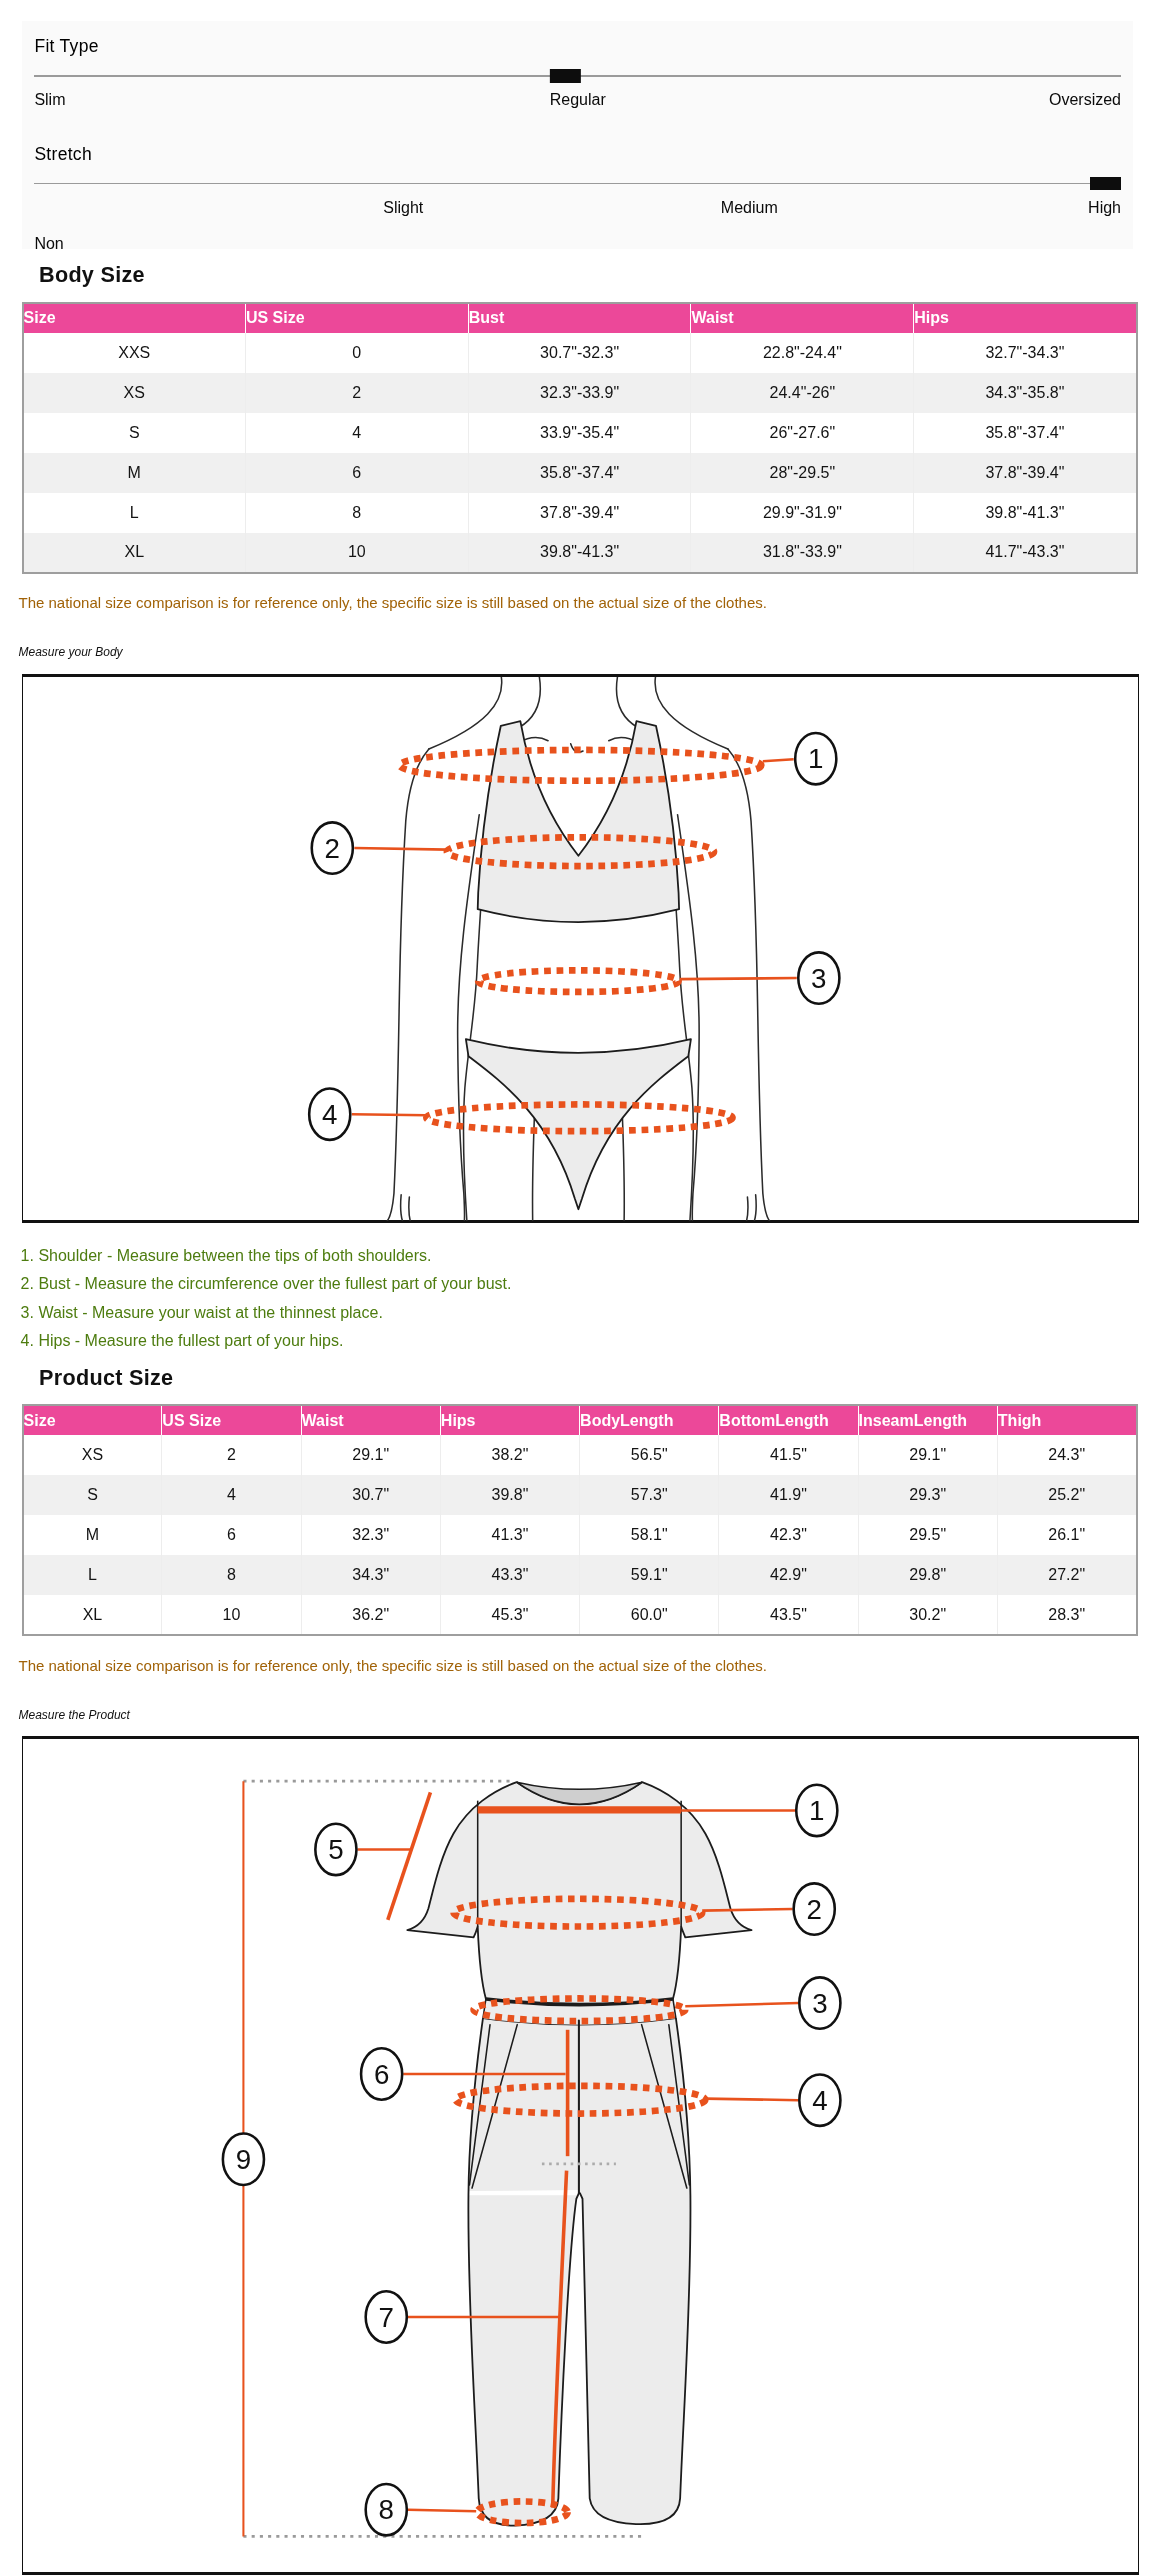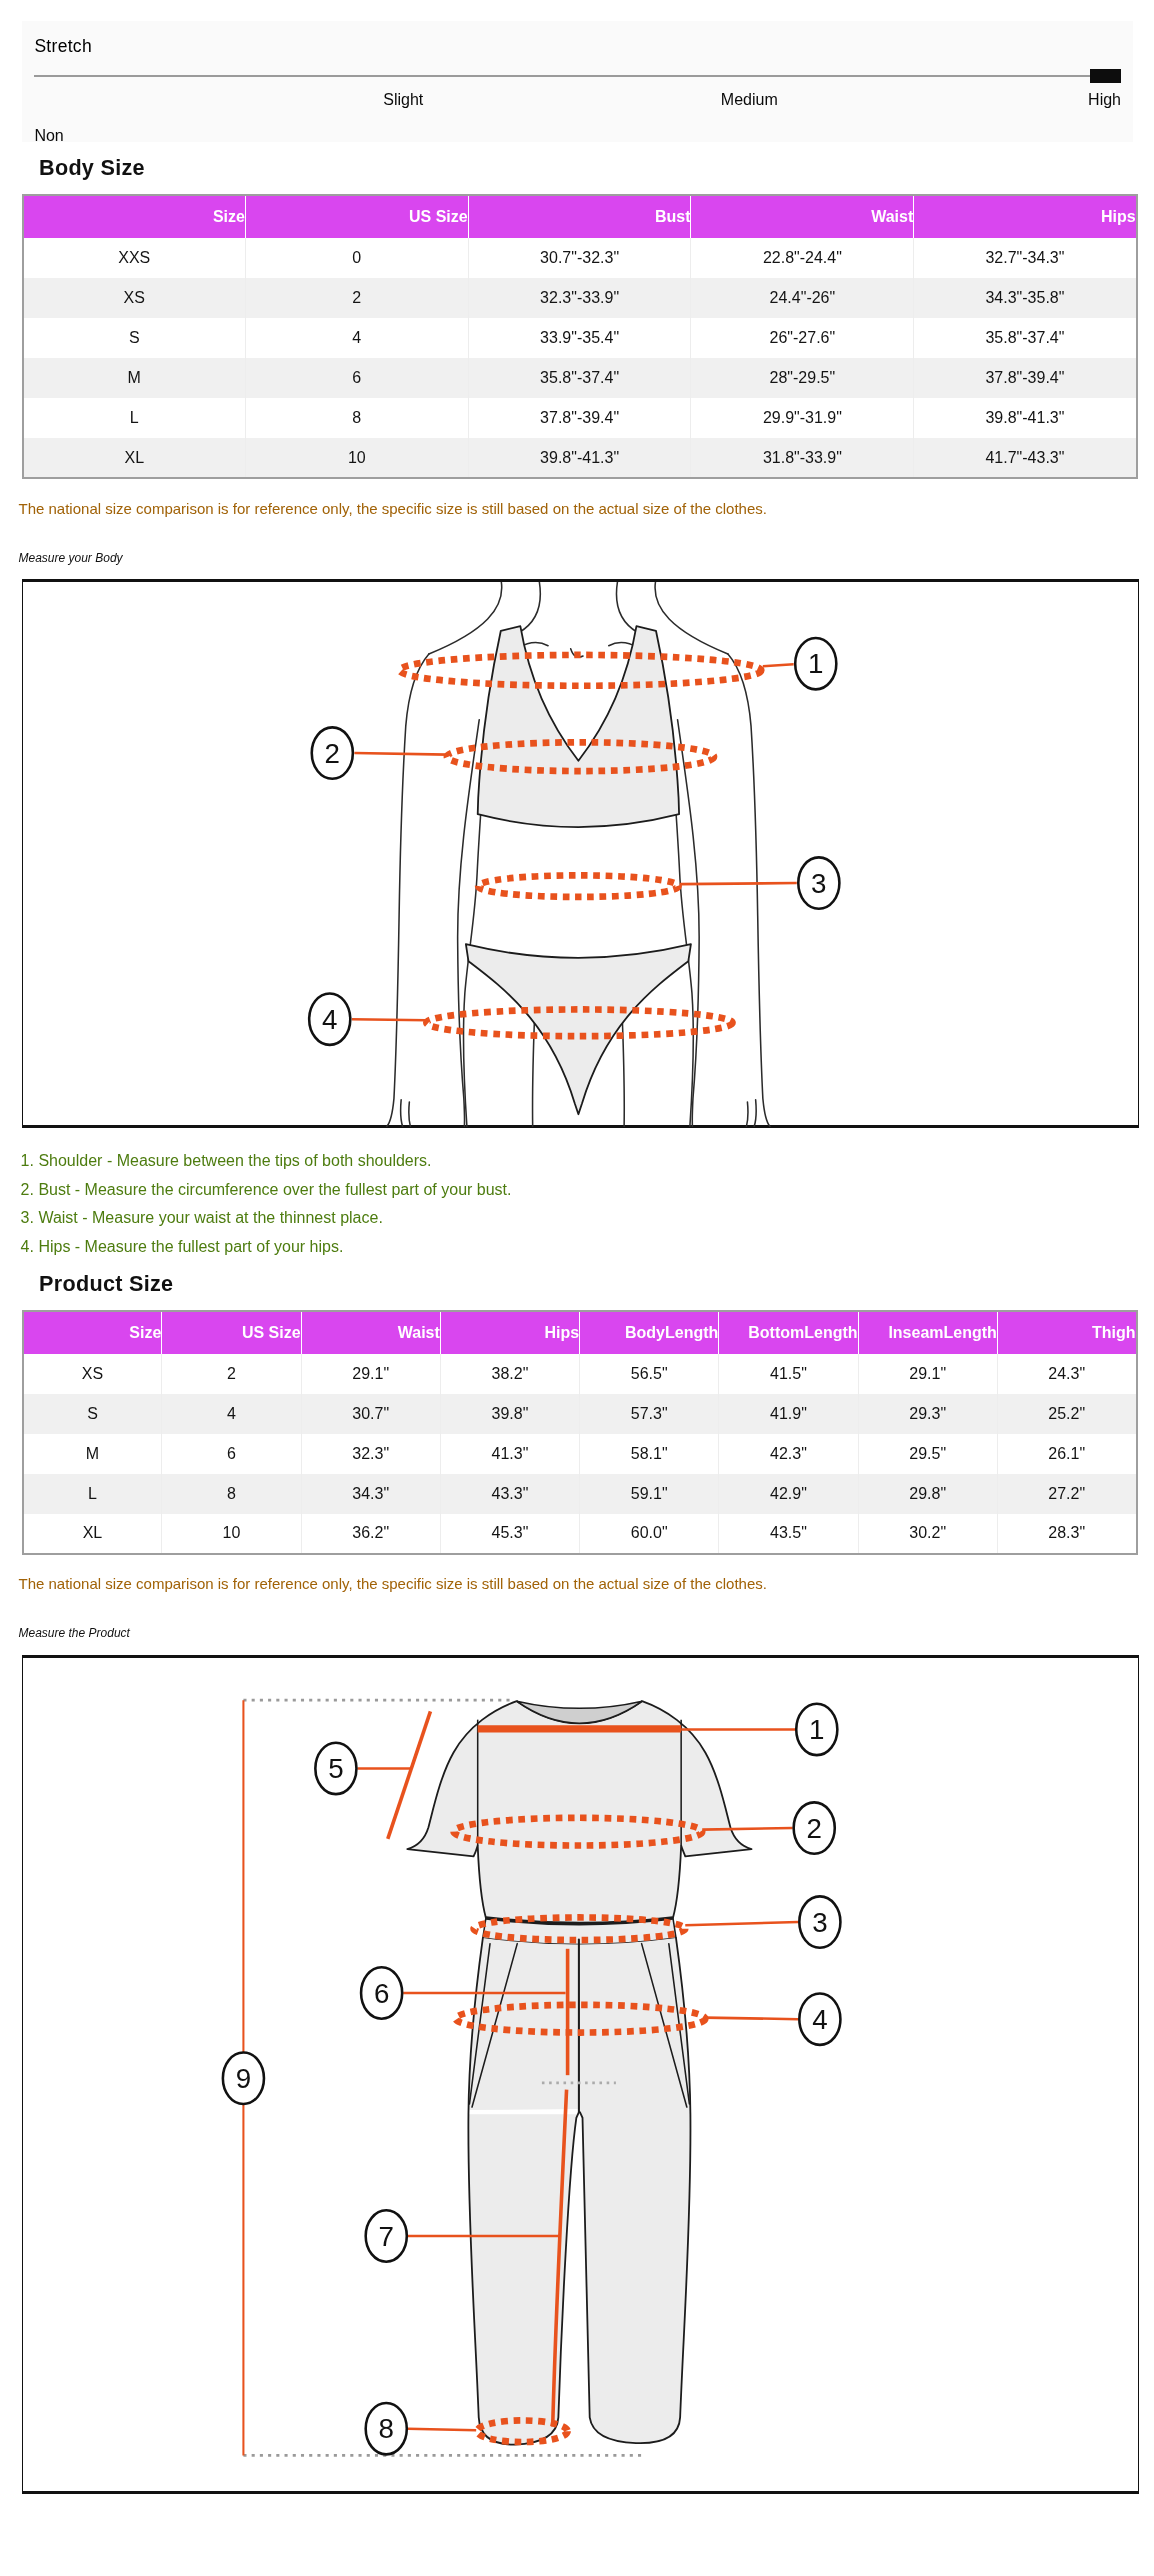--- a/index.html
+++ b/index.html
@@ -18,21 +18,21 @@
   .slider-options span { position:absolute; top:0; white-space:nowrap; }
 
   
   h2.section-heading { font-size:21.6px; font-weight:700; margin:13.4px 0 13.4px 39px; letter-spacing:0.3px; }
   .note { margin:20.6px 20.6px 0 18.5px; font-size:15px; color:#a16207; }
   h3.measure-heading { margin:34px 0 0 18.5px; font-size:12px; font-style:italic; font-weight:400; }
 
   
   table.size-table { width:1116px; margin-left:21.6px; border-collapse:collapse; table-layout:fixed;
                      border:2.1px solid #9e9e9e; }
-  table.size-table th { background:#d946ef; color:#fff; font-size:16px; font-weight:700; height:43px; text-align:right; }
+  table.size-table th { background:#ec4899; color:#fff; font-size:16px; font-weight:700; height:30px; text-align:left; }
   table.size-table th + th { border-left:1.5px solid #fff; }
   table.size-table td { height:40px; text-align:center; font-size:16px; font-weight:400; color:#141414; background:#fff; }
   table.size-table td + td { border-left:1px solid #ededed; }
   table.size-table tbody tr:nth-child(even) td { background:#f0f0f0; }
 
   
   .diagram-box { margin:14.4px 15.5px 0 21.6px; border:1.5px solid #111; border-top-width:3.1px; border-bottom-width:3.1px; background:#fff; }
   .diagram-box svg { display:block; width:100%; }
   #body-diagram-box { height:549px; }
   #product-diagram-box { height:839px; }
@@ -40,20 +40,32 @@
   
   ol.instructions { list-style:none; margin:25px 20.6px 0 20.6px; }
   ol.instructions li { font-size:16px; line-height:16px; color:#4d7c0f; }
   ol.instructions.body-list li { margin-bottom:12.4px; }
   ol.instructions li:last-child { margin-bottom:16px; }
 </style>
 </head>
 <body>
 
 <section class="fit-panel">
+  <div class="slider-group">
+    <div class="slider-title">Fit Type</div>
+    <div class="slider">
+      <div class="track"></div>
+      <div class="thumb" style="left: 48.8%; transform: translateX(-48.8%);"></div>
+    </div>
+    <div class="slider-options">
+        <span style="left: 0%; transform: translateX(0%);">Slim</span>
+        <span style="left: 50%; transform: translateX(-50%);">Regular</span>
+        <span style="left: 100%; transform: translateX(-100%);">Oversized</span>
+      </div>
+  </div>
 
   <div class="slider-group">
     <div class="slider-title">Stretch</div>
     <div class="slider">
       <div class="track"></div>
       <div class="thumb" style="left: 100%; transform: translateX(-100%);"></div>
     </div>
     <div class="slider-options">
         <span style="left: 0%; transform: translateX(0%); margin-top: 36px;">Non</span>
         <span style="left: 33.3333%; transform: translateX(-33.3333%);">Slight</span>

